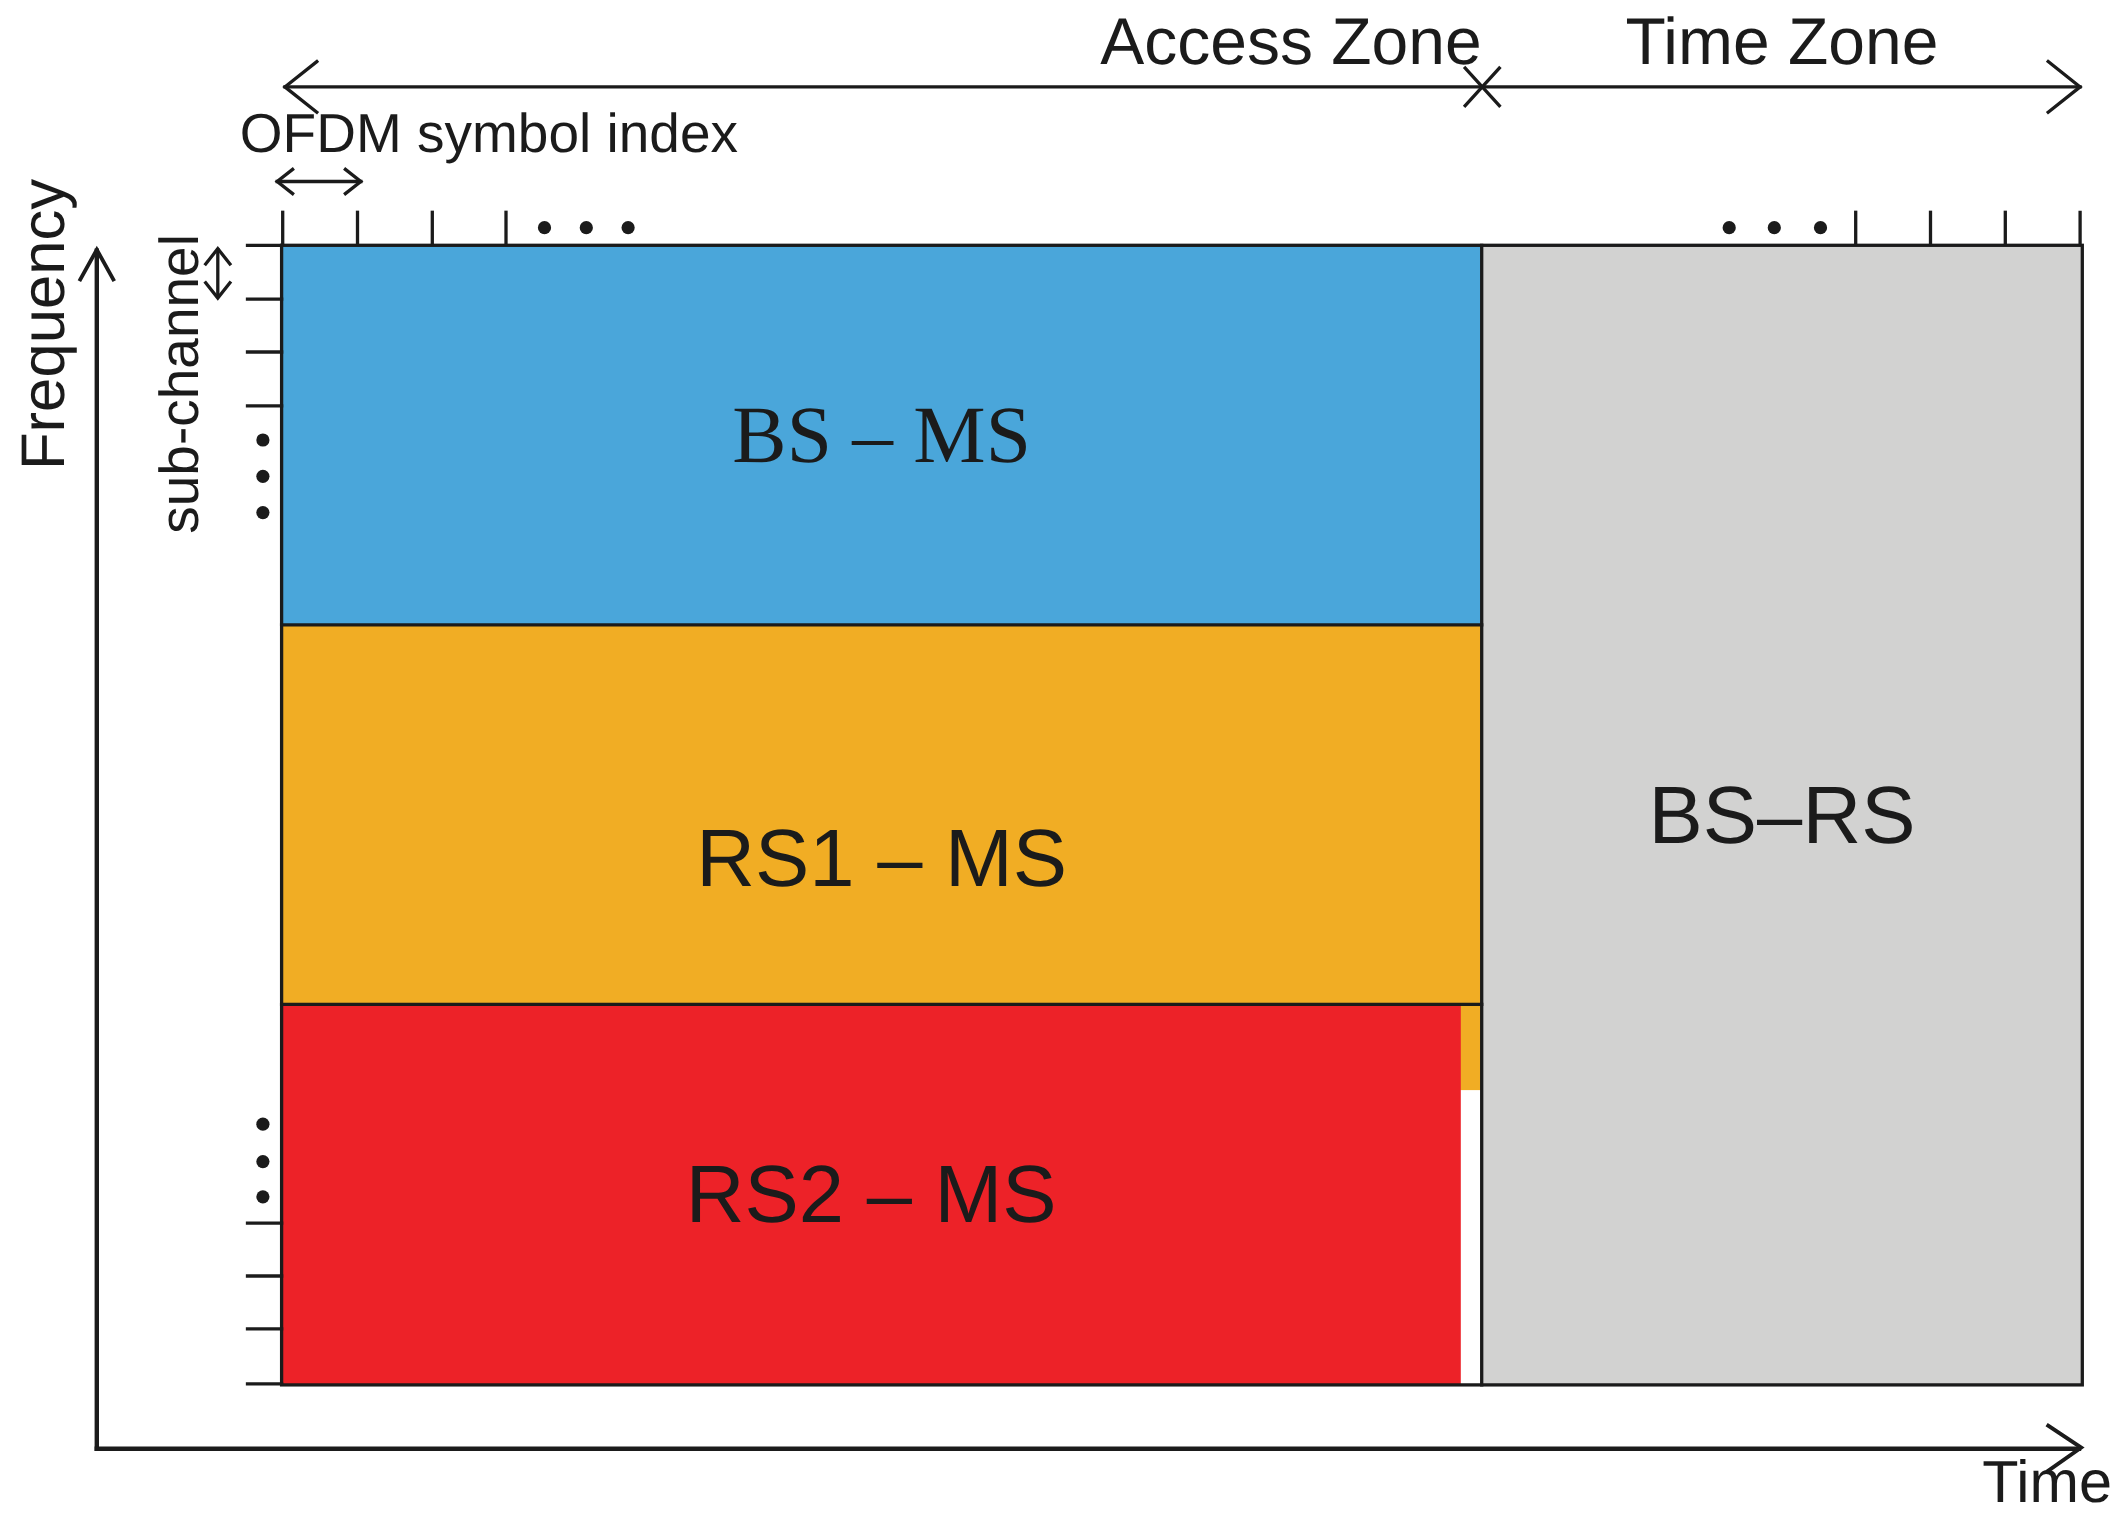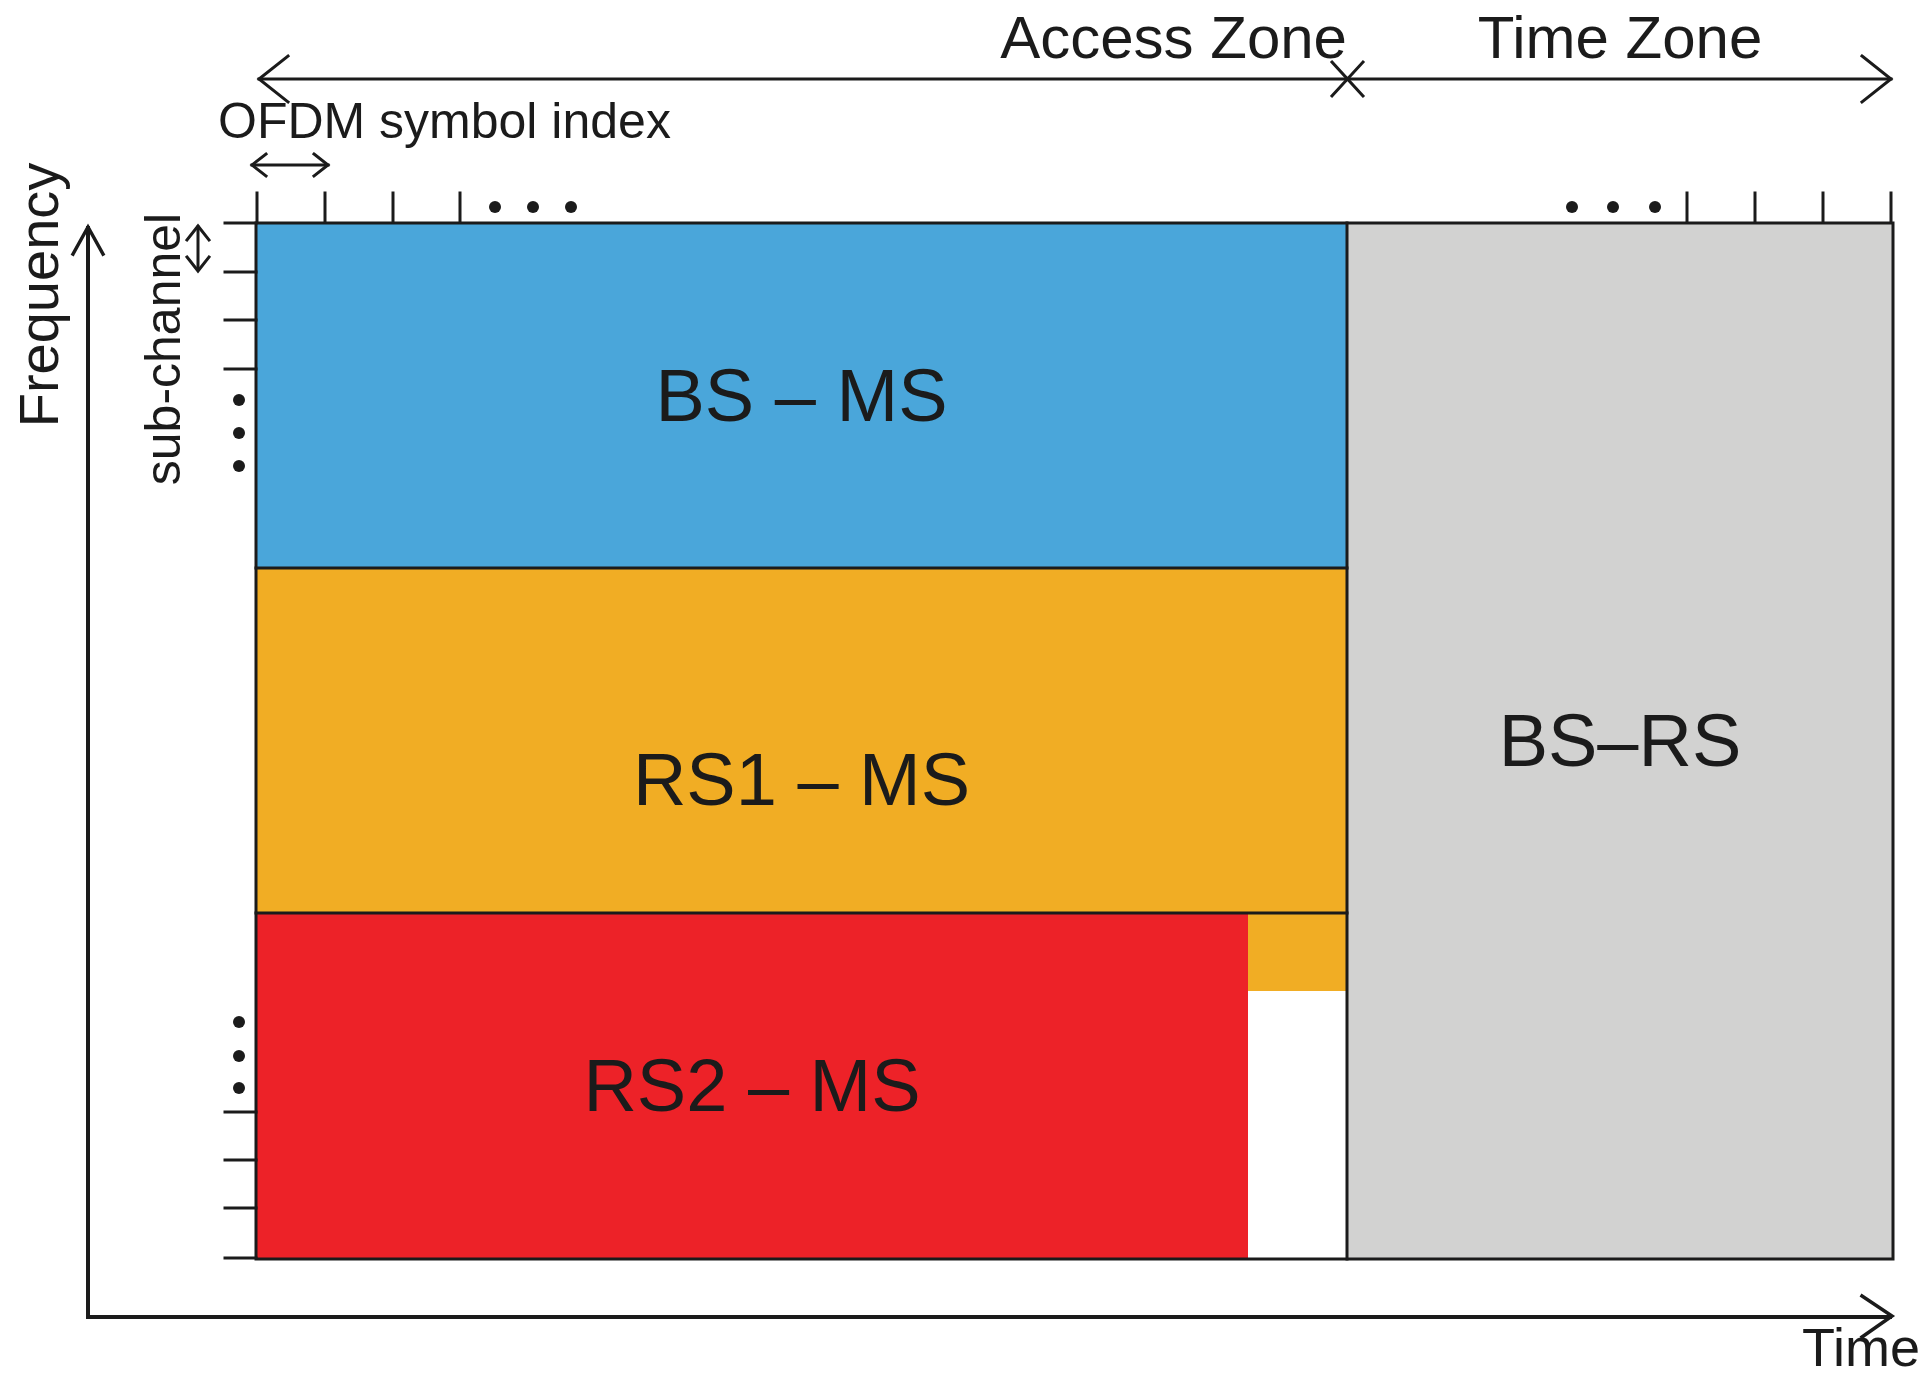--- a/index.html
+++ b/index.html
@@ -8,23 +8,23 @@
     font-family:"Liberation Sans","DejaVu Sans",sans-serif;
     color:#1b1b1b;
   }
   
   .block{
     position:absolute;display:flex;align-items:center;justify-content:center;
   }
   .block-label{
     font-size:74px;line-height:1;color:#1b1b1b;white-space:nowrap;
   }
-  #block-bs-ms  {left:256px;top:223px; width:1091px;height:345px;}
+  #block-bs-ms  {left:256px;top:223px; width:1091px;height:345px;font-family:Liberation Serif, serif;}
   #block-rs1-ms {left:256px;top:568px; width:1091px;height:423px;}
-  #block-rs2-ms {left:256px;top:913px; width:992px;height:346px;}
+  #block-rs2-ms {left:256px;top:913px; width:1072px;height:346px;}
   #block-bs-rs  {left:1347px;top:223px;width:546px; height:1036px;}
   
   #linework{position:absolute;left:0;top:0;width:1929px;height:1386px;pointer-events:none;}
   
   .zone-label{
     position:absolute;top:8px;font-size:60px;line-height:1;text-align:center;white-space:nowrap;
   }
   #access-zone-label{left:257px;width:1090px;text-align:right;}
   #relay-zone-label{left:1347px;width:546px;}
   #ofdm-label{

